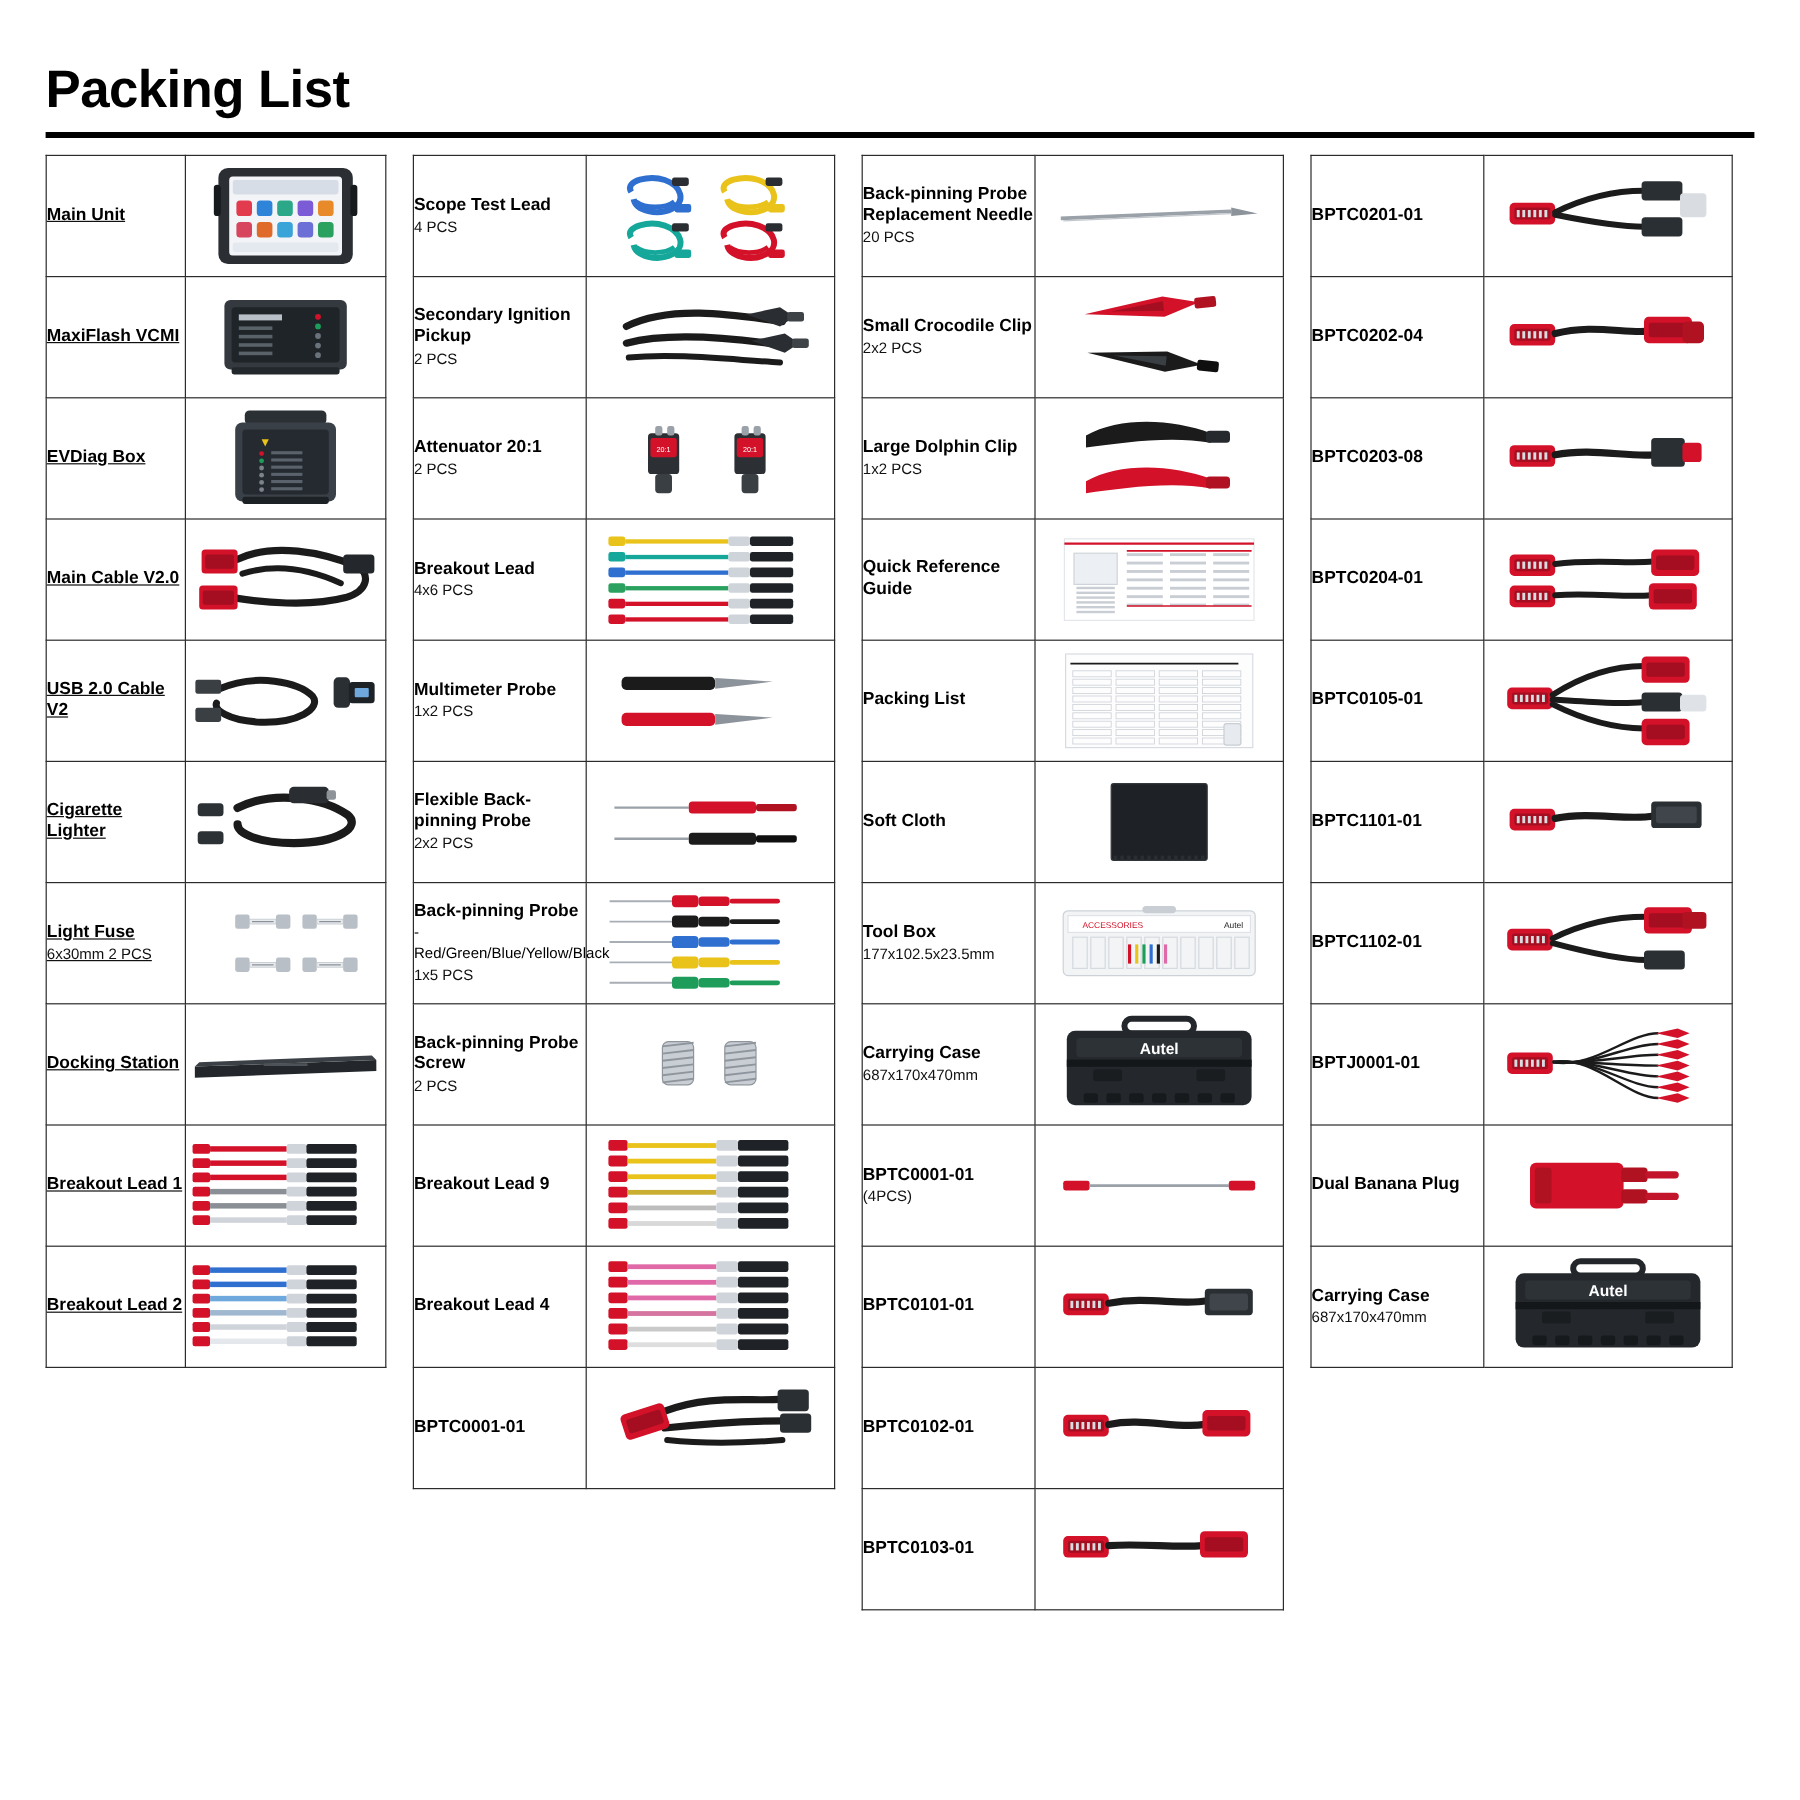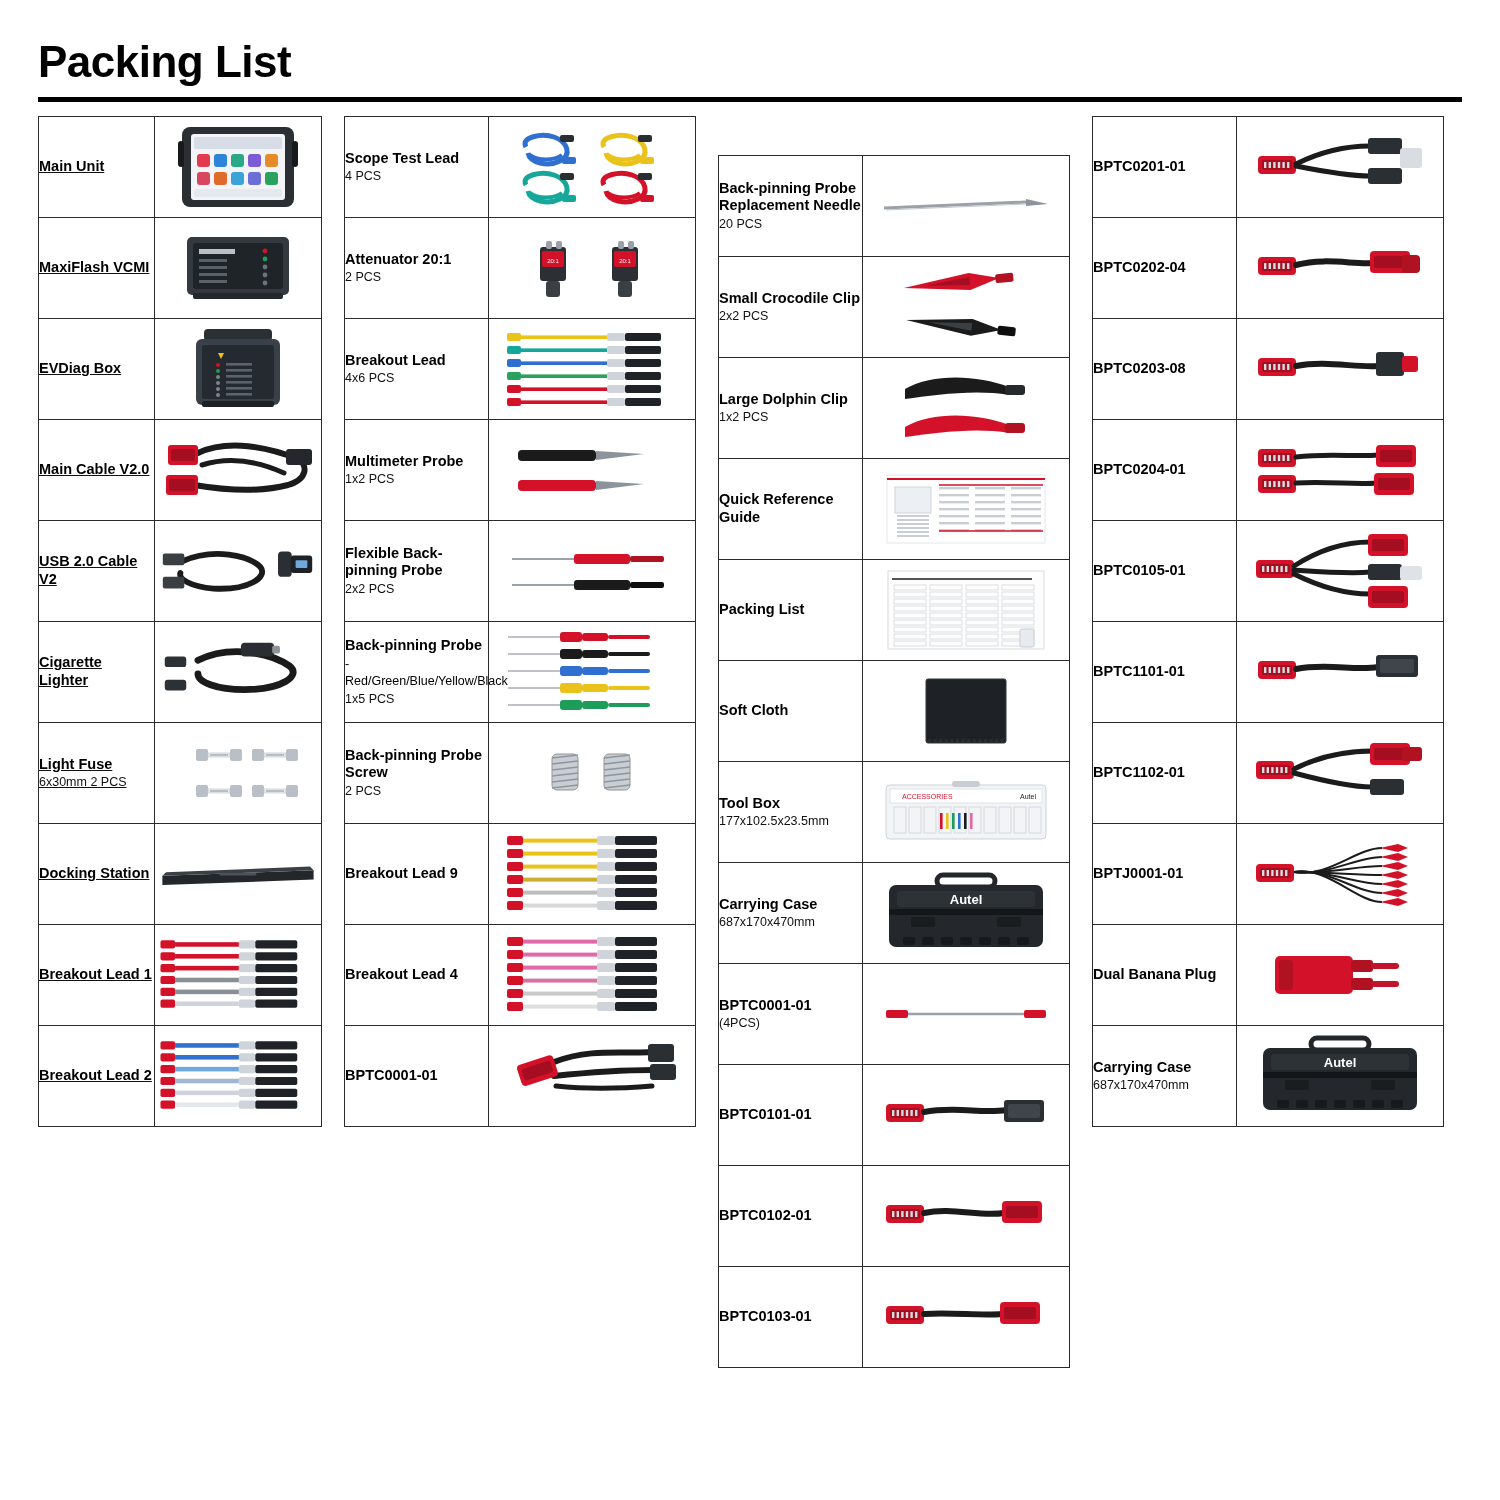--- a/index.html
+++ b/index.html
@@ -4,21 +4,21 @@
 <style>
   * { box-sizing: border-box; }
   html, body { margin: 0; padding: 0; }
   body {
     width: 1500px; height: 1500px;
     background: #ffffff;
     font-family: "Liberation Sans", sans-serif;
     color: #111;
     overflow: hidden;
   }
-  .page { position: relative; width: 1500px; height: 1500px; padding: 3px 38px; }
+  .page { position: relative; width: 1500px; height: 1500px; padding: 16px 38px; }
 
   .title {
     font-size: 44px;
     font-weight: bold;
     letter-spacing: -0.5px;
     padding-top: 34px;
     padding-bottom: 10px;
     color: #000;
   }
   .title-rule {
@@ -28,21 +28,21 @@
   }
 
   .columns {
     display: flex;
     gap: 22px;
     align-items: flex-start;
   }
   .col { flex: 0 0 auto; }
   .col-1 { width: 284px; text-decoration: underline; }
   .col-2 { width: 352px; }
-  .col-3 { width: 352px; margin-top: 39px; }
+  .col-3 { width: 352px; }
   .col-4 { width: 352px; }
 
   table.grid {
     width: 100%;
     border-collapse: collapse;
     table-layout: fixed;
   }
   table.grid td {
     border: 1px solid #2b2b2b;
     vertical-align: middle;
@@ -386,20 +386,40 @@
     <path d="M10,22 C18,28 34,28 42,22" fill="none" stroke="#d3122a" stroke-width="4"></path>
     <rect x="40" y="2" width="14" height="7" rx="2" fill="#2a2e32"></rect>
     <rect x="42" y="24" width="14" height="7" rx="2" fill="#d3122a"></rect>
   </g>
     </g>
   </svg>
                 </div>
     </td>
   </tr>
             <tr>
+    <td class="label"><span>Secondary Ignition Pickup</span><span class="sub">2 PCS</span></td>
+    <td class="art">
+      <div class="art-box">
+                  <svg width="180" height="78" viewBox="0 0 180 78">
+    <path d="M20,30 C56,12 108,20 150,26" fill="none" stroke="#1b1b1b" stroke-width="6" stroke-linecap="round"></path>
+    <path d="M20,44 C58,34 112,40 152,46" fill="none" stroke="#1b1b1b" stroke-width="6" stroke-linecap="round"></path>
+    <path d="M22,56 C60,52 110,58 148,60" fill="none" stroke="#1b1b1b" stroke-width="5" stroke-linecap="round"></path>
+    <g transform="translate(120,14)">
+      <path d="M0,6 L28,0 L40,8 L28,16 Z" fill="#2a2e32"></path>
+      <rect x="34" y="4" width="14" height="8" rx="2" fill="#3d4347"></rect>
+    </g>
+    <g transform="translate(124,36)">
+      <path d="M0,6 L28,0 L40,8 L28,16 Z" fill="#2a2e32"></path>
+      <rect x="34" y="4" width="14" height="8" rx="2" fill="#3d4347"></rect>
+    </g>
+  </svg>
+                </div>
+    </td>
+  </tr>
+            <tr>
     <td class="label"><span>Attenuator 20:1</span><span class="sub">2 PCS</span></td>
     <td class="art">
       <div class="art-box">
                   <svg width="176" height="74" viewBox="0 0 176 74">
     <g transform="translate(22,10)">
       <rect x="14" y="6" width="26" height="34" rx="3" fill="#2c3034"></rect>
       <rect x="16" y="10" width="22" height="16" rx="2" fill="#d3122a"></rect>
       <text x="27" y="22" font-size="6" fill="#fff" text-anchor="middle" font-family="Liberation Sans">20:1</text>
       <rect x="20" y="0" width="6" height="8" rx="2" fill="#9aa1a8"></rect>
       <rect x="30" y="0" width="6" height="8" rx="2" fill="#9aa1a8"></rect>

